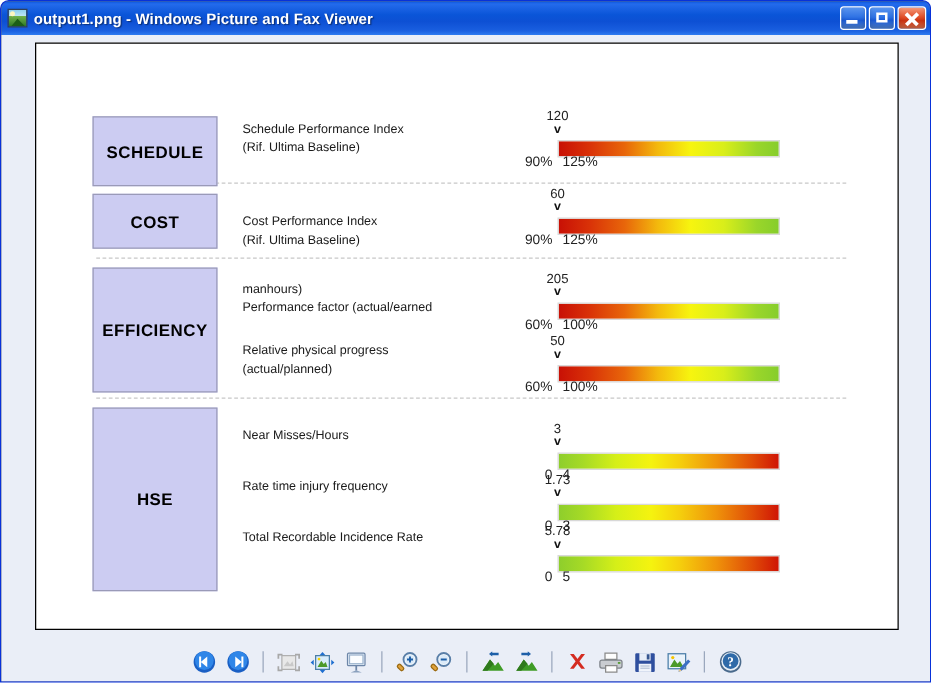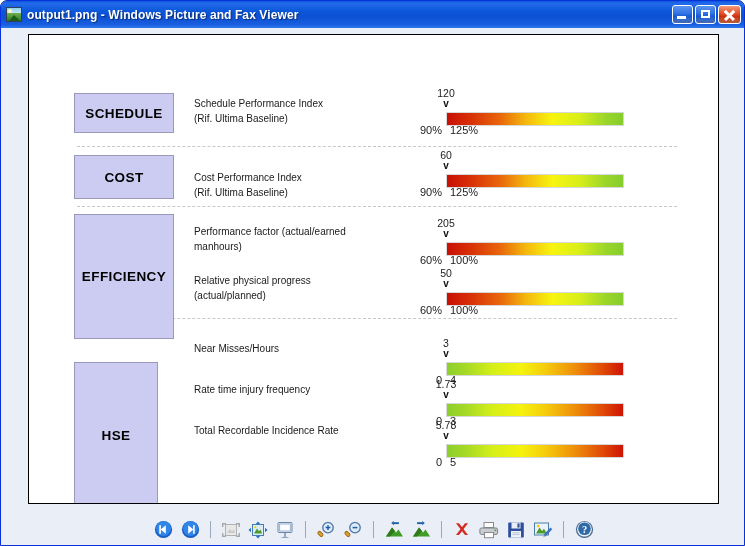--- a/index.html
+++ b/index.html
@@ -257,21 +257,21 @@
   </div>
 
   <div class="client">
 
     <div class="canvas">
 
       <div class="sep" style="top:111px"></div>
       <div class="sep" style="top:171px"></div>
       <div class="sep" style="top:283px"></div>
 
-      <div class="catbox" style="left:45px; top:58px; width:100px; height:40px;">
+      <div class="catbox" style="left:45px; top:58px; width:100px; height:56px;">
         <span>SCHEDULE</span>
       </div>
       <div class="metric" style="top:62px">
         <div>Schedule Performance Index</div>
         <div>(Rif. Ultima Baseline)</div>
       </div>
       <div class="gauge" style="left:417px; top:77px">
         <div class="bar fwd"></div>
         <div class="endlabel left">90%</div>
         <div class="endlabel right">125%</div>
@@ -291,26 +291,26 @@
       <div class="gauge" style="left:417px; top:139px">
         <div class="bar fwd"></div>
         <div class="endlabel left">90%</div>
         <div class="endlabel right">125%</div>
         <div class="marker" style="left:2%; top:-24px">
           <span class="val">60</span>
           <span class="arr">v</span>
         </div>
       </div>
 
-      <div class="catbox" style="left:45px; top:179px; width:100px; height:125px;">
+      <div class="catbox" style="left:45px; top:179px; width:100px; height:100px;">
         <span>EFFICIENCY</span>
       </div>
       <div class="metric" style="top:190px">
+        <div>manhours)</div>
         <div>Performance factor (actual/earned</div>
-        <div>manhours)</div>
       </div>
       <div class="gauge" style="left:417px; top:207px">
         <div class="bar fwd"></div>
         <div class="endlabel left">60%</div>
         <div class="endlabel right">100%</div>
         <div class="marker" style="left:100%; top:-24px">
           <span class="val">205</span>
           <span class="arr">v</span>
         </div>
       </div>
@@ -322,21 +322,21 @@
       <div class="gauge" style="left:417px; top:257px">
         <div class="bar fwd"></div>
         <div class="endlabel left">60%</div>
         <div class="endlabel right">100%</div>
         <div class="marker" style="left:2%; top:-24px">
           <span class="val">50</span>
           <span class="arr">v</span>
         </div>
       </div>
 
-      <div class="catbox" style="left:45px; top:291px; width:84px; height:147px;margin-top:36px;">
+      <div class="catbox" style="left:45px; top:291px; width:100px; height:147px;">
         <span>HSE</span>
       </div>
       <div class="metric" style="top:307px">
         <div>Near Misses/Hours</div>
       </div>
       <div class="gauge" style="left:417px; top:327px">
         <div class="bar rev"></div>
         <div class="endlabel left">0</div>
         <div class="endlabel right">4</div>
         <div class="marker" style="left:75%; top:-24px">

